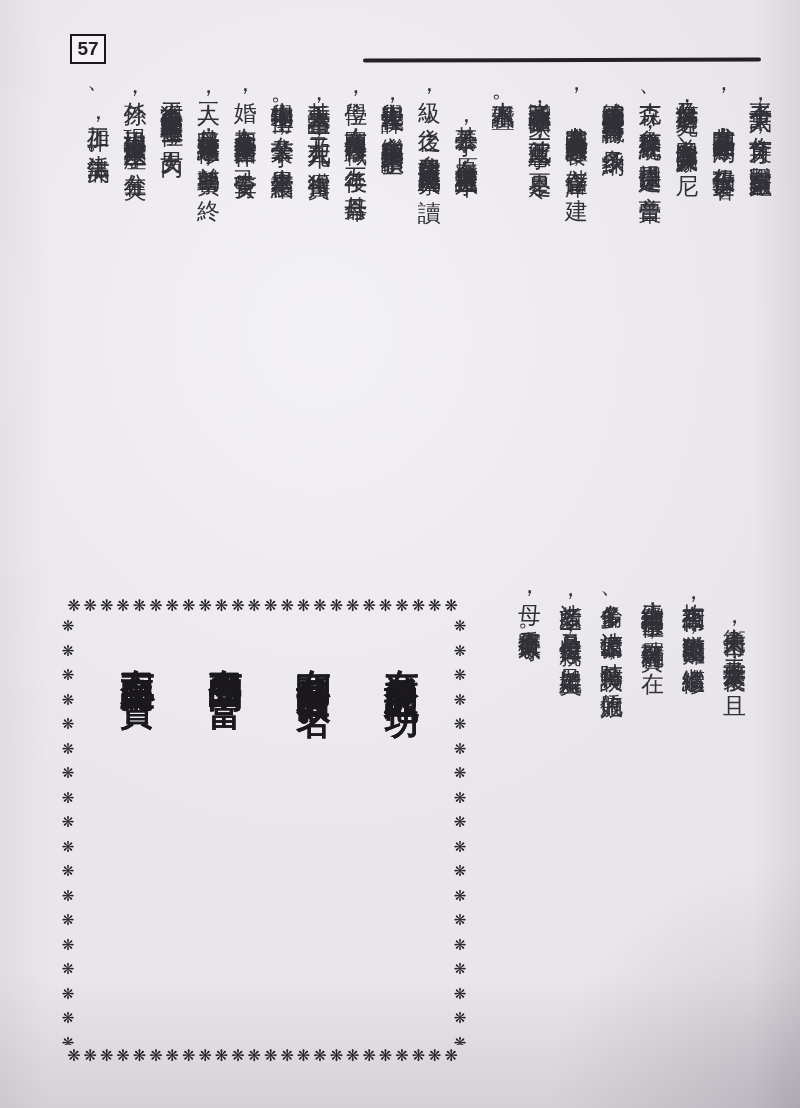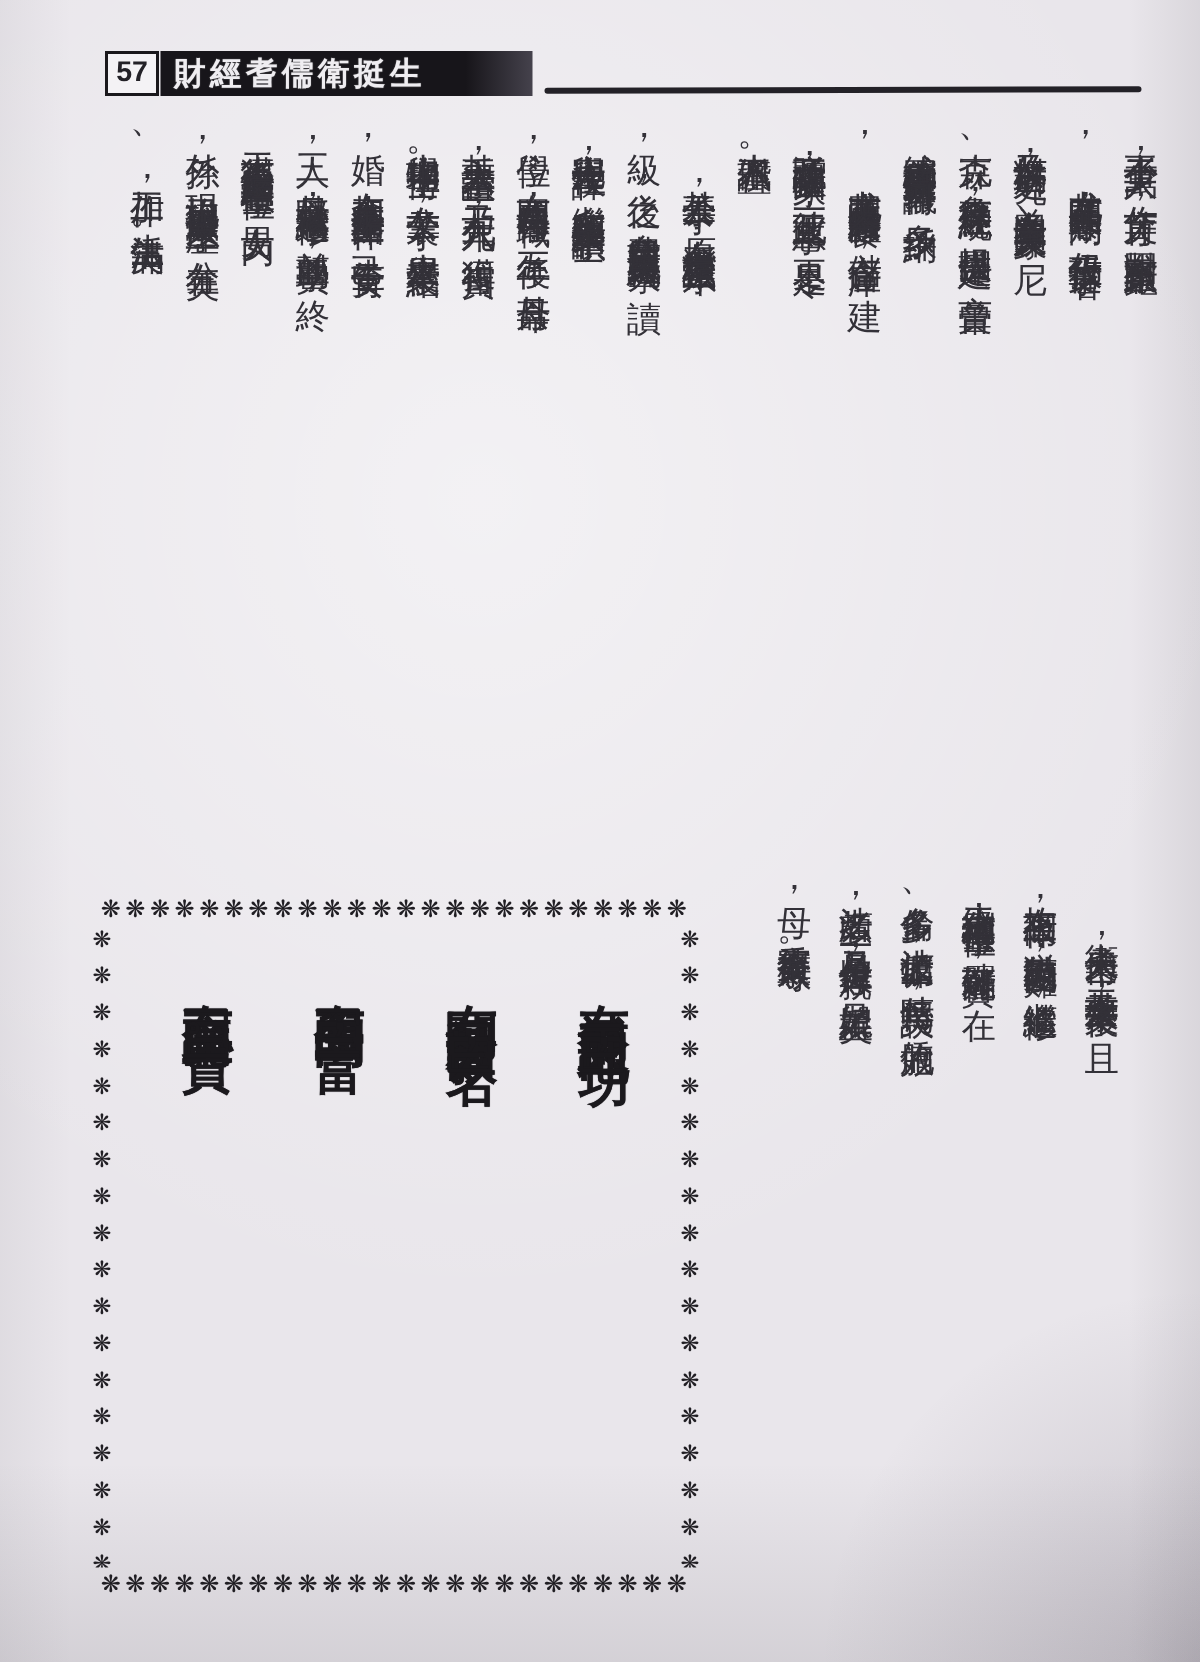--- a/index.html
+++ b/index.html
@@ -75,23 +75,20 @@
 </style>
 </head>
 <body>
 
 <div class="page">
 
   <div class="header">
     <div class="page-num-box">
       <span>57</span>
     </div>
-    <div class="title-bar">
-      <span>財經耆儒衛挺生</span>
-    </div>
   </div>
   <div class="header-rule"></div>
 
   <div class="vtext main-block">者不少于二萬人，作育英才，對國家貢獻至鉅
 ，尤其在美國頤養天年期間，仍孜孜于從事著
 作及對世局之研究，曾多次向美國艾森豪、尼
 克森、詹森等歷任總統，提供國是建　言（曾彙
 編成美國世界政策方針芻議一冊），多予採納
 ，尤其美國收購農人賸餘糧食，儲存倉庫，建
 議贈予亞非缺糧國家，彼此互惠一事，更是令

